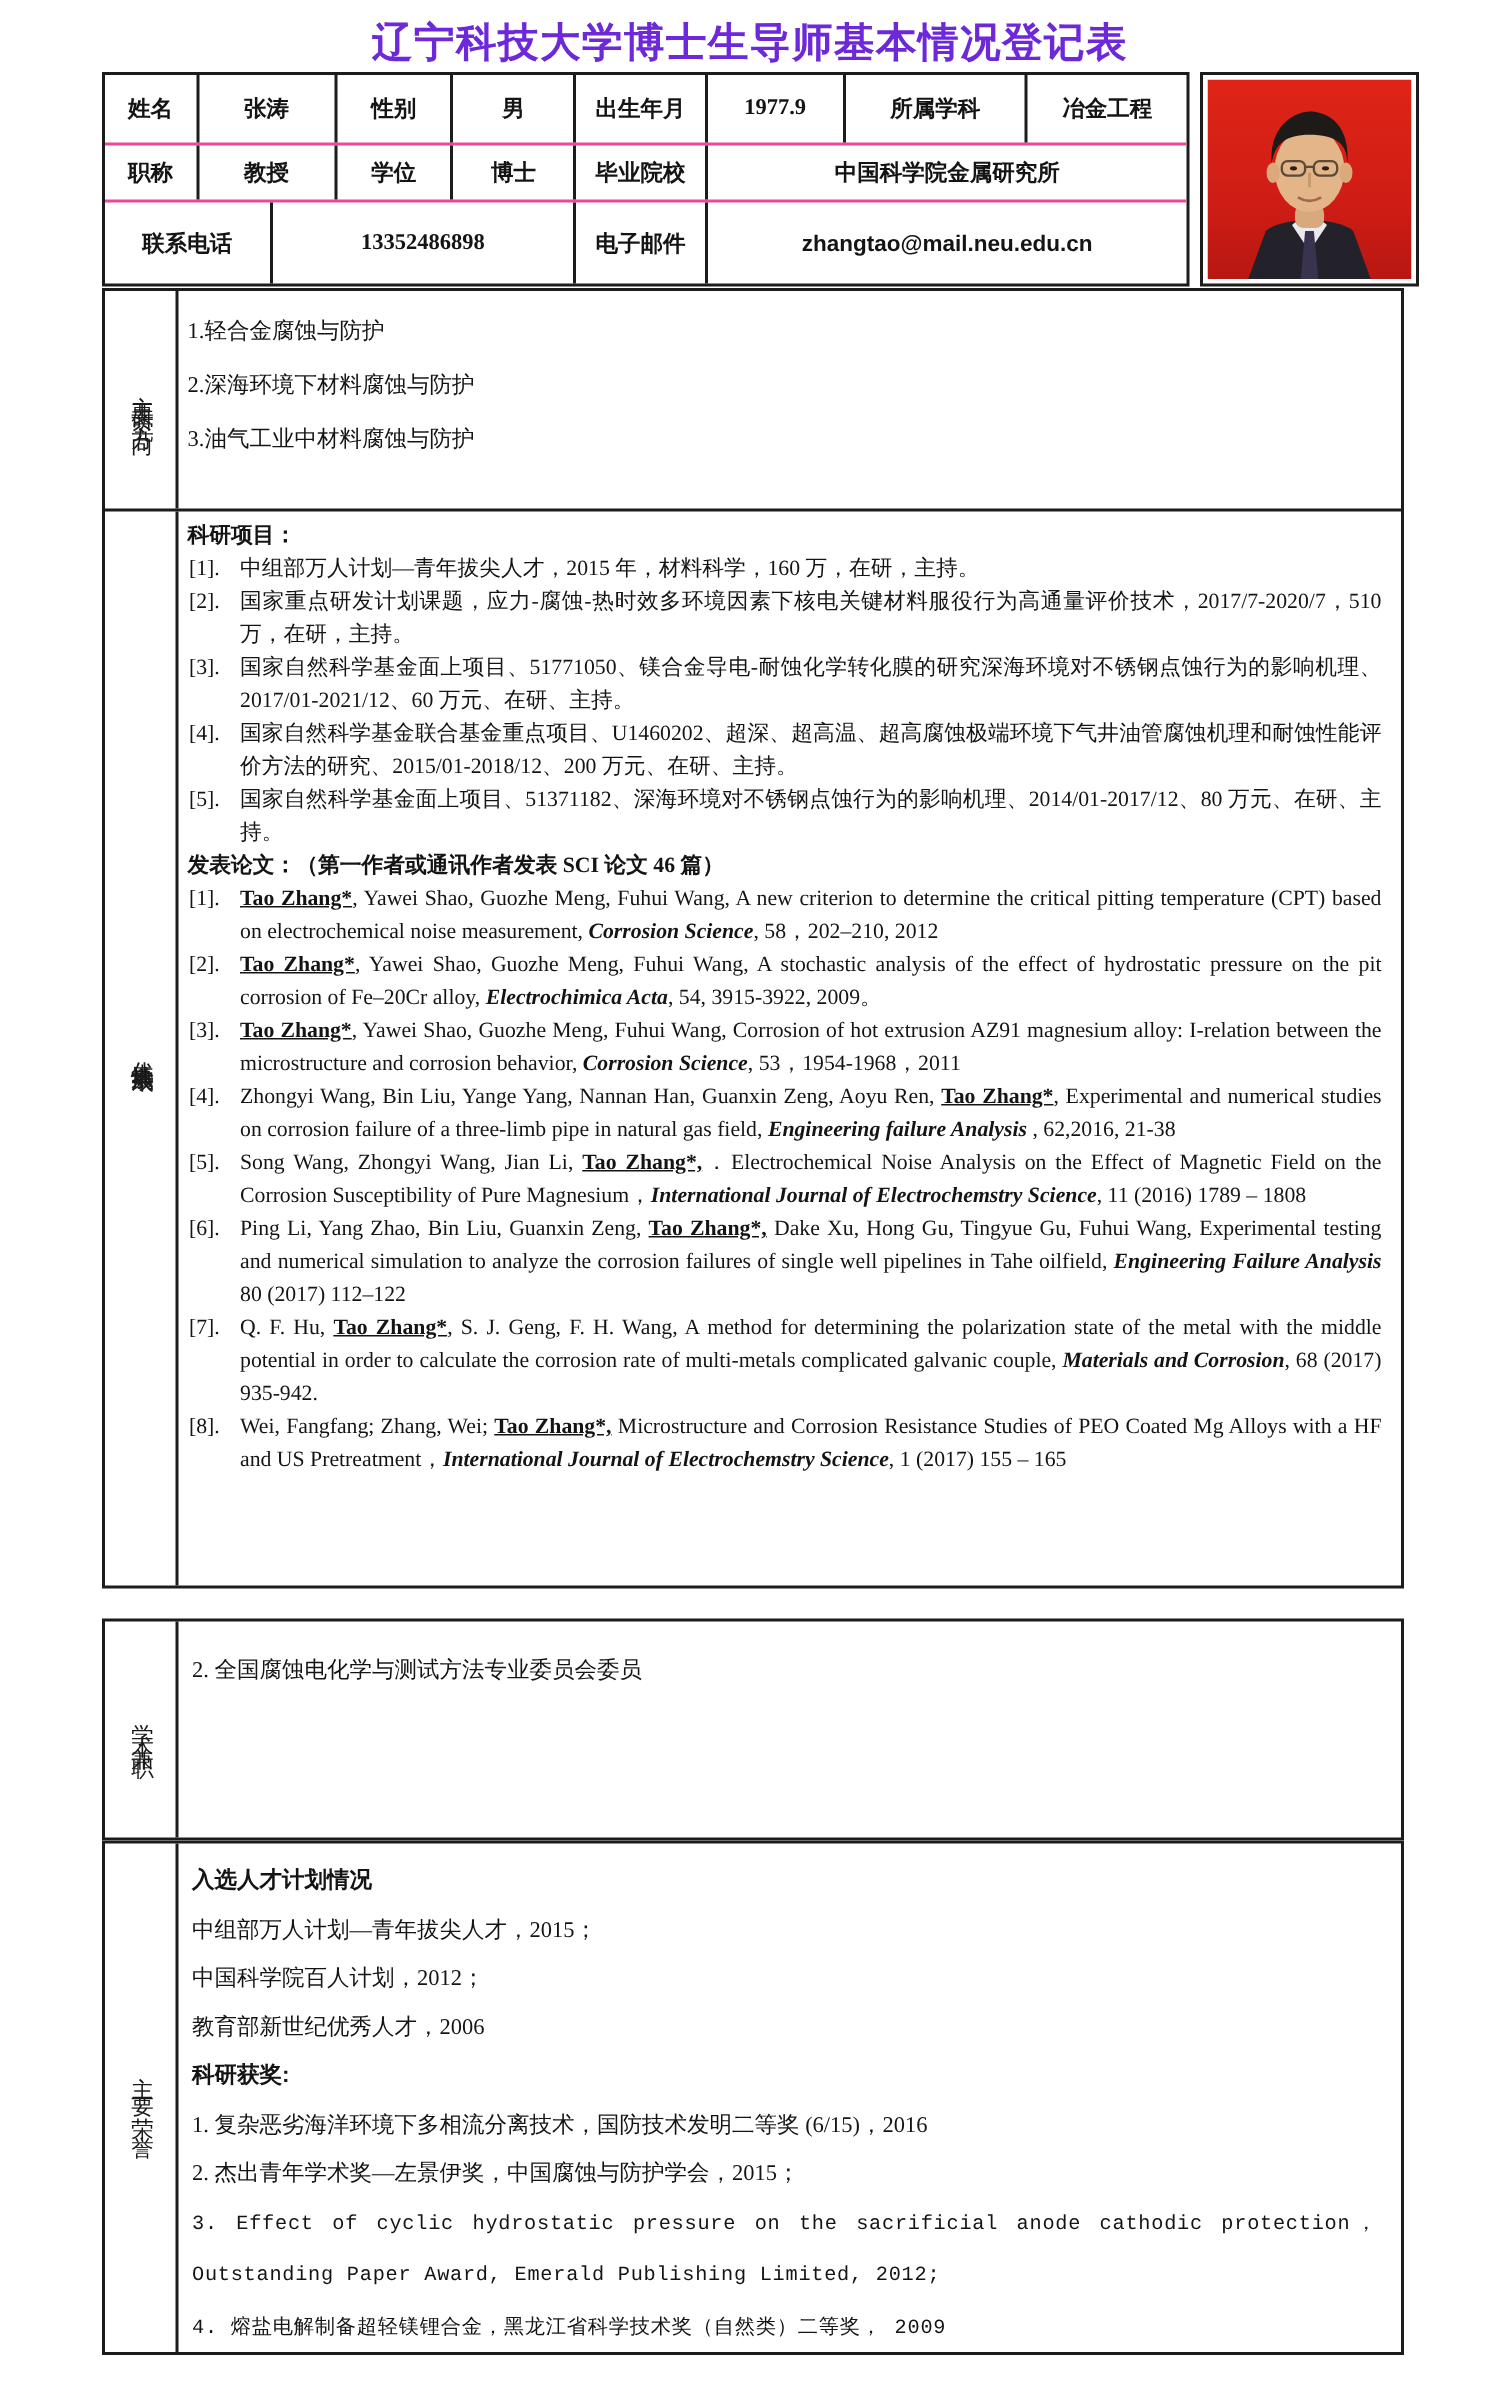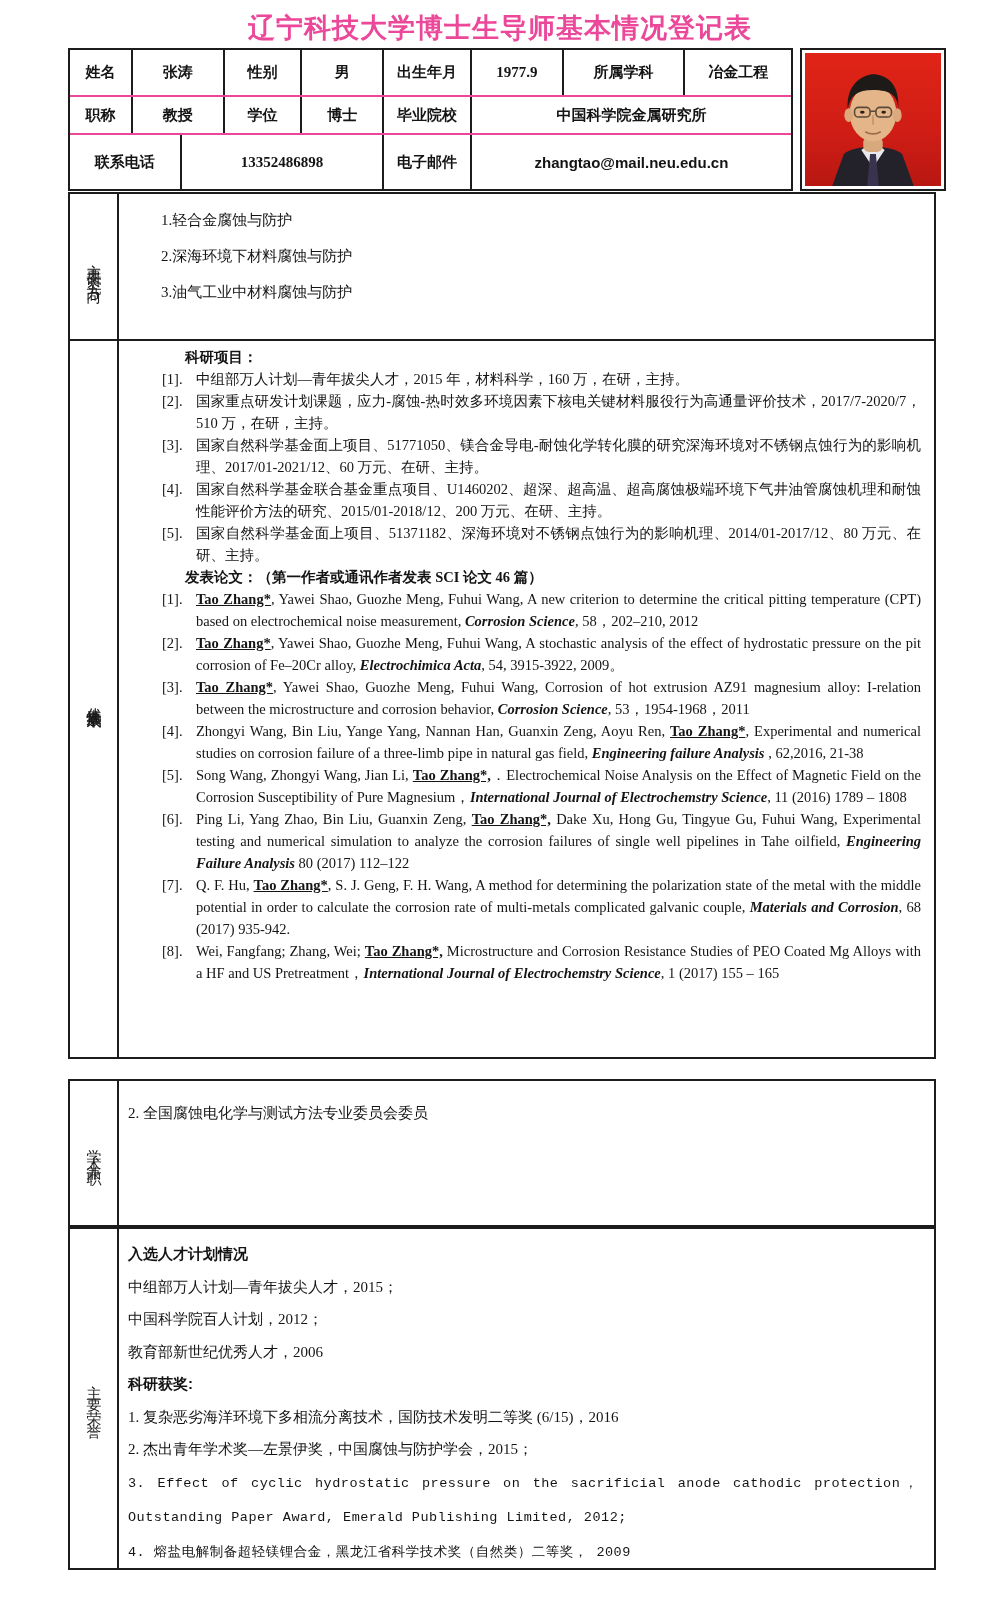--- a/index.html
+++ b/index.html
@@ -7,21 +7,21 @@
     width:1000px; height:1600px; position:relative; background:#ffffff;
     font-family:"Liberation Serif","DejaVu Serif",serif; color:#141414;
     -webkit-font-smoothing:antialiased;
   }
   .sheet { position:absolute; inset:0; overflow:hidden; }
 
   
   #doc-title {
     position:absolute; top:10px; left:0; width:100%; text-align:center;
     font-family:"Liberation Sans","DejaVu Sans",sans-serif;
-    font-weight:bold; font-size:27px; letter-spacing:1px; color:#ec4899;
+    font-weight:bold; font-size:27px; letter-spacing:1px; color:#6d28d9;
   }
 
   
   #info-block { position:absolute; left:68px; top:48px; width:878px; height:143px; }
   .info-grid {
     position:absolute; left:0; top:0; width:725px; height:143px;
     border:2px solid #1c1c1c; box-sizing:border-box;
     display:flex; flex-direction:column; background:#fff;
   }
   .irow { display:flex; border-bottom:2px solid #ec4899; box-sizing:border-box; flex:0 0 auto; }
@@ -53,29 +53,29 @@
     flex:0 0 49px; border-right:2px solid #1c1c1c; box-sizing:border-box;
     display:flex; align-items:center; justify-content:center;
   }
   .vtext { writing-mode:vertical-rl; text-orientation:upright; font-size:15px; color:#1a1a1a; }
   .ls5 { letter-spacing:5px; } .ls1 { letter-spacing:1px; }
   .ls8 { letter-spacing:8px; } .ls13 { letter-spacing:13px; }
   .scontent { flex:1; min-width:0; }
 
   
   #main-block { top:192px; height:867px; flex-direction:column; }
-  .sect { display:flex; min-height:0;gap:36px; }
+  .sect { display:flex; min-height:0; }
   #sect-research { flex:0 0 147px; border-bottom:2px solid #1c1c1c; box-sizing:border-box; }
   #sect-achievements { flex:1; }
 
   #research-list { padding:17px 10px 0 6px; font-size:15px; }
   #research-list .rd-item { margin-bottom:17px; }
 
   #achv-content { padding:5px 13px 0 4px; font-size:14.5px; line-height:22px; }
-  .h-serif-bold { font-weight:bold; padding-left:2px;margin-left:24px; }
+  .h-serif-bold { font-weight:bold; padding-left:2px; }
   .hang { position:relative; padding-left:37px; text-align:justify; }
   .hang .no { position:absolute; left:3px; top:0; }
   .seg-author { font-weight:bold; text-decoration:underline; }
   .seg-journal { font-weight:bold; font-style:italic; }
 
   
   #memberships-block { top:1079px; height:148px; }
   #memberships-list { padding:23px 10px 0 9px; font-size:15px; }
   #memberships-list .mb-item { margin-bottom:15px; }
 

